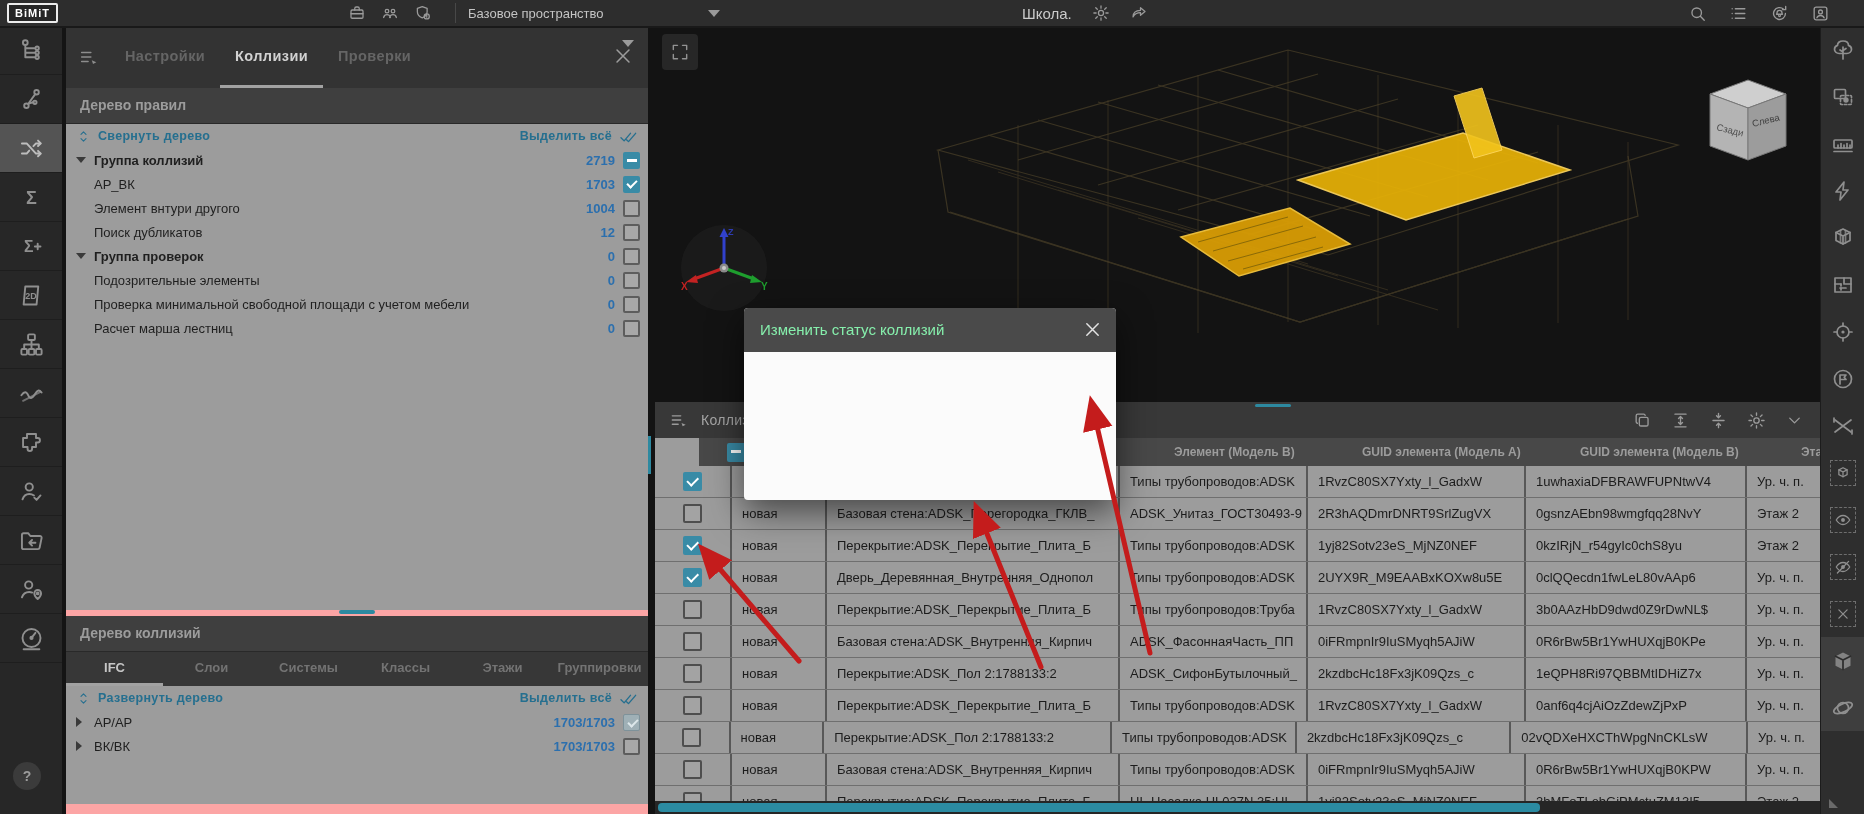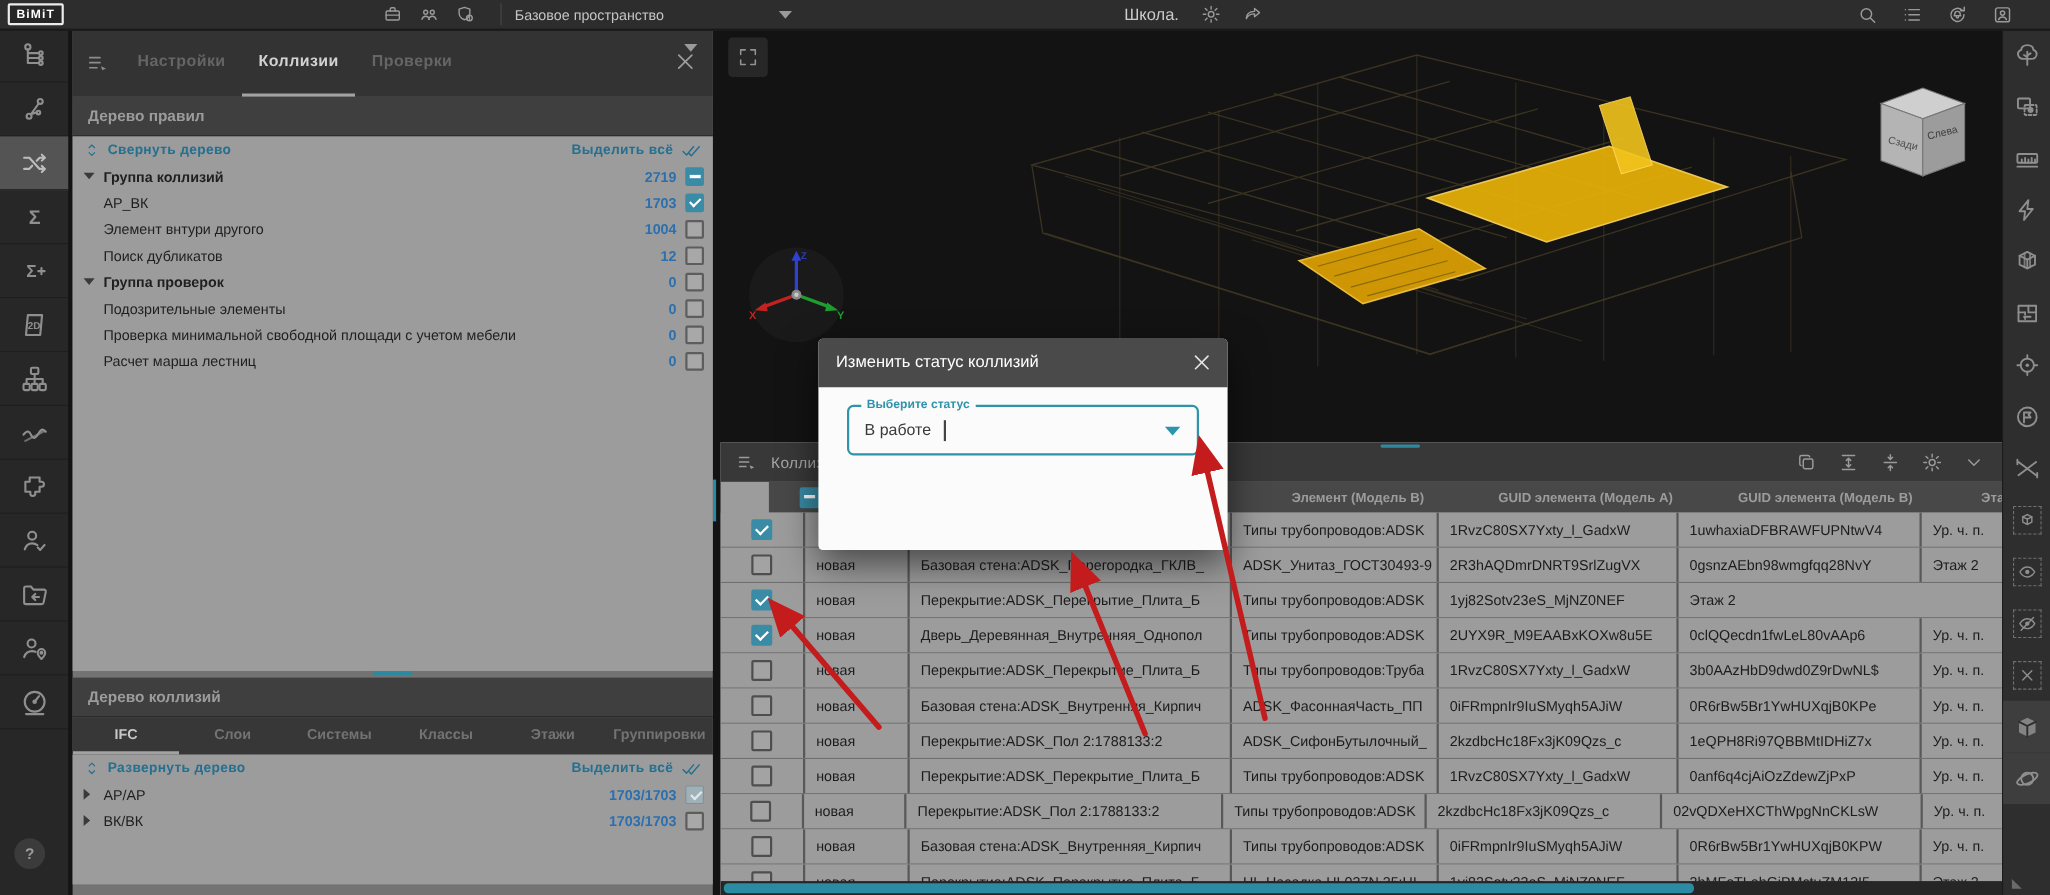--- a/index.html
+++ b/index.html
@@ -26,21 +26,21 @@
   
   #rail{position:absolute;left:0;top:26px;width:62px;height:788px;background:#272727;z-index:7;}
   .rail-cell{width:62px;height:49px;display:flex;align-items:center;justify-content:center;border-bottom:1px solid #1e1e1e;box-sizing:border-box;}
   .rail-cell .icon{width:27px;height:27px;color:#8f8f8f;}
   .rail-cell.active{background:#545454;}
   .rail-cell.active .icon{color:#bdbdbd;}
   #help-btn{position:absolute;left:13px;top:736px;width:28px;height:28px;border-radius:50%;background:#3b3b3b;color:#9c9c9c;
             font-size:14px;font-weight:bold;display:flex;align-items:center;justify-content:center;}
 
   
-  #panel{position:absolute;left:66px;top:26px;width:582px;height:788px;background:#737373;z-index:6;}
+  #panel{position:absolute;left:66px;top:26px;width:582px;height:788px;background:#fca5a5;z-index:6;}
   #p-tabbar{position:absolute;left:0;top:0;width:100%;height:62px;background:#333;}
   #p-menu{position:absolute;left:12px;top:20px;width:22px;height:22px;color:#8d8d8d;}
   #p-tabs{position:absolute;left:44px;top:0;height:62px;display:flex;}
   .p-tab{padding:0 15px;line-height:60px;font-size:14.5px;letter-spacing:.4px;color:#656565;font-weight:bold;}
   .p-tab.active{color:#d2d2d2;box-shadow:inset 0 -3px 0 #a2a2a2;}
   #p-close{position:absolute;right:14px;top:19px;width:22px;height:22px;color:#9c9c9c;}
 
   .sec-header{position:absolute;left:0;width:100%;height:36px;background:#3f3f3f;border-bottom:1px solid #292929;box-sizing:border-box;
               color:#9c9c9c;font-size:14px;font-weight:bold;line-height:35px;padding-left:14px;}
   #rt-header{top:62px;}
@@ -109,21 +109,21 @@
   .cb.lg.unchecked{background:#a3a3a3;border:2px solid #4e4e4e;}
   .cb.lg.checked::after{left:4px;top:4.5px;width:9px;height:4.5px;}
   #t-scroll{position:absolute;left:0;bottom:0;width:100%;height:13px;background:#262626;}
   #t-thumb{position:absolute;left:3px;top:2px;width:882px;height:9px;background:#2b8ba2;border-radius:4px;}
   #left-tick{position:absolute;left:648px;top:436px;width:3px;height:38px;background:#2d89a0;z-index:4;}
 
   
   #modal{position:absolute;left:744px;top:308px;width:372px;height:192px;background:#fbfbfb;border-radius:4px;z-index:9;
          box-shadow:0 12px 34px rgba(0,0,0,.55);}
   #m-header{position:absolute;left:0;top:0;width:100%;height:44px;background:#4a4a4a;border-radius:4px 4px 0 0;}
-  #m-title{position:absolute;left:16px;top:0;line-height:44px;color:#ffffff;font-size:15px;}
+  #m-title{position:absolute;left:16px;top:0;line-height:44px;color:#86efac;font-size:15px;}
   #m-close{position:absolute;right:13px;top:11px;width:21px;height:21px;color:#e3e3e3;}
   #m-field{position:absolute;left:26px;top:60px;width:320px;height:46px;border:2px solid #2e93ab;border-radius:6px;box-sizing:border-box;background:#fbfbfb;}
   #m-field-label{position:absolute;left:11px;top:-8px;background:#fbfbfb;padding:0 5px;font-size:11px;color:#2e93ab;font-weight:bold;}
   #m-field-value{position:absolute;left:14px;top:0;line-height:42px;font-size:14.5px;color:#3a3a3a;}
   #m-cursor{position:absolute;left:86px;top:12px;width:1.5px;height:19px;background:#444;}
   #m-field-caret{position:absolute;right:15px;top:18px;width:0;height:0;border-left:7px solid transparent;border-right:7px solid transparent;border-top:8px solid #2e93ab;}
   #m-buttons{position:absolute;left:0;top:136px;width:356px;display:flex;justify-content:flex-end;gap:11px;}
   .m-btn{height:42px;border:none;border-radius:8px;font-size:14.5px;font-family:"Liberation Sans",sans-serif;letter-spacing:.3px;}
   #m-cancel{width:106px;background:#c7c7c7;color:#454545;}
   #m-confirm{width:132px;background:#2e93ab;color:#ffffff;}
@@ -729,20 +729,21 @@
           <div class="td" style="width: 75px;">Этаж 2</div>
         </div>
         <div class="t-row">
           <div class="td c0" style="width: 75px;">
             <span class="cb lg checked"></span>
           </div>
           <div class="td" style="width: 95px;">новая</div>
           <div class="td" style="width: 293px;">Перекрытие:ADSK_Перекрытие_Плита_Б</div>
           <div class="td" style="width: 188px;">Типы трубопроводов:ADSK</div>
           <div class="td" style="width: 218px;">1yj82Sotv23eS_MjNZ0NEF</div>
+          <div class="td" style="width: 221px;">0kzIRjN_r54gyIc0chS8yu</div>
           <div class="td" style="width: 75px;">Этаж 2</div>
         </div>
         <div class="t-row">
           <div class="td c0" style="width: 75px;">
             <span class="cb lg checked"></span>
           </div>
           <div class="td" style="width: 95px;">новая</div>
           <div class="td" style="width: 293px;">Дверь_Деревянная_Внутренняя_Однопол</div>
           <div class="td" style="width: 188px;">Типы трубопроводов:ADSK</div>
           <div class="td" style="width: 218px;">2UYX9R_M9EAABxKOXw8u5E</div>
@@ -834,26 +835,20 @@
   <div id="left-tick"></div>
 
   <div id="modal">
     <div id="m-header">
       <span id="m-title">Изменить статус коллизий</span>
       <span id="m-close" class="icon">
           <svg viewBox="0 0 24 24" fill="none" stroke="currentColor" stroke-width="1.7" stroke-linecap="round" stroke-linejoin="round">
             <path d="M5.5 5.5l13 13M18.5 5.5l-13 13"></path>
           </svg>
         </span>
-    </div>
-    <div id="m-field">
-      <span id="m-field-label">Выберите статус</span>
-      <span id="m-field-value">В работе</span>
-      <span id="m-cursor"></span>
-      <span id="m-field-caret"></span>
     </div>
   </div>
 
   <svg id="arrows">
     <defs>
       <marker id="ah" orient="auto" markerWidth="7" markerHeight="7" refX="4.2" refY="3" markerUnits="strokeWidth">
         <path d="M0,0 L7,3 L0,6 z" fill="#c41c1c"></path>
       </marker>
     </defs>
     <line x1="1150" y1="653" x2="1093" y2="409" stroke="#c41c1c" stroke-width="5" stroke-linecap="round" marker-end="url(#ah)"></line>

